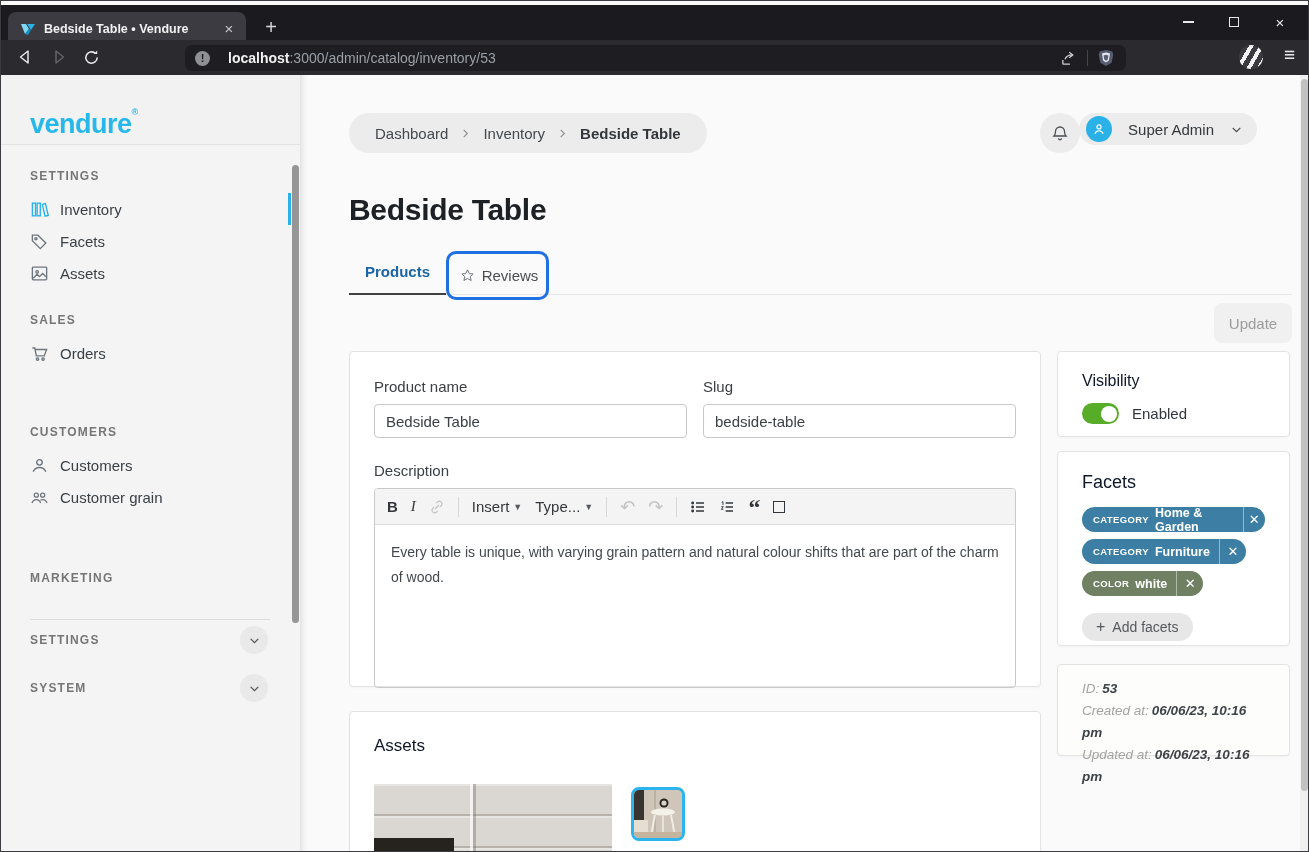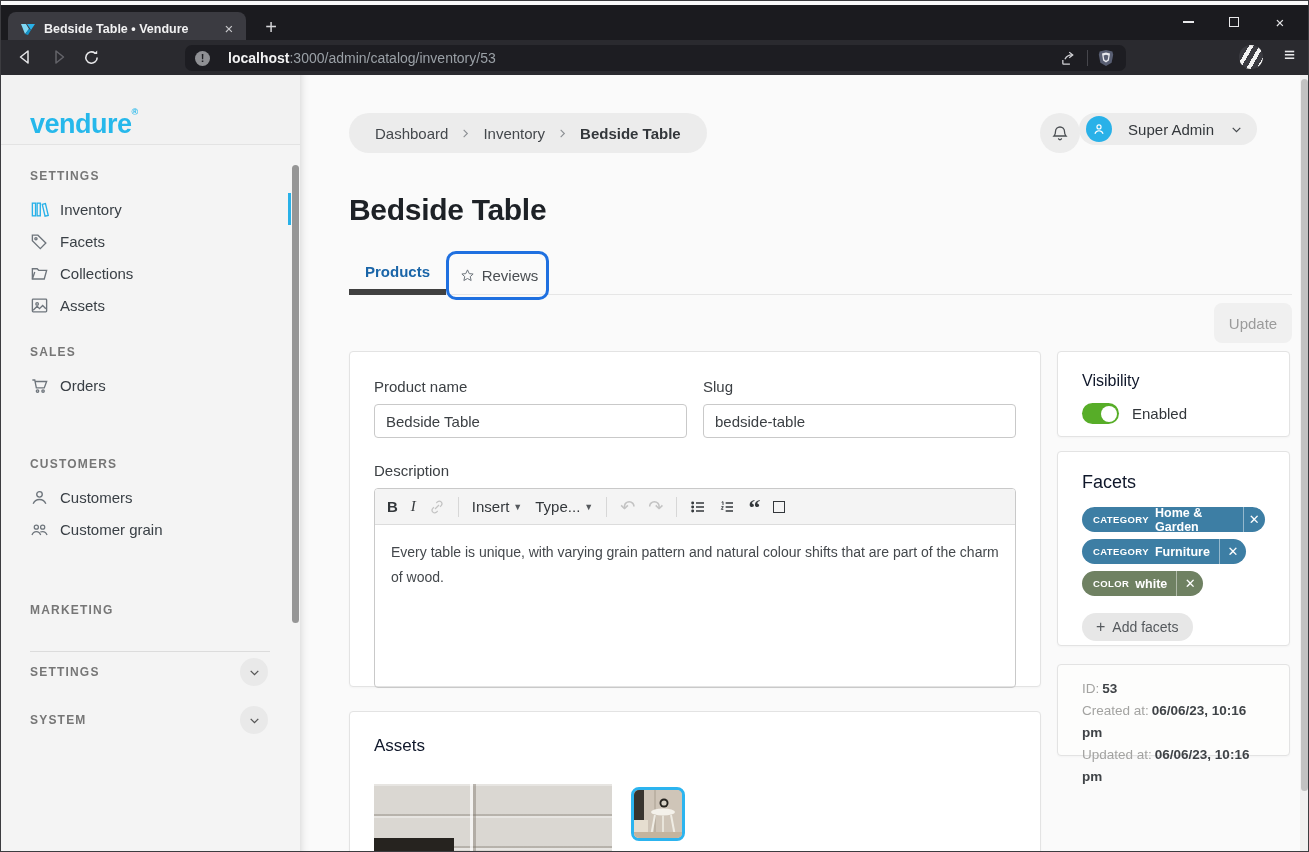--- a/index.html
+++ b/index.html
@@ -58,21 +58,21 @@
 
   .bell-btn { position:absolute; right:229px; top:38px; width:40px; height:40px; border-radius:50%; background:#ececec; border:none; display:flex; align-items:center; justify-content:center; color:#4a4e52; cursor:pointer; }
   .user-pill { position:absolute; right:52px; top:38px; height:32px; background:#ececec; border-radius:20px; display:flex; align-items:center; padding:0 14px 0 7px; gap:16px; cursor:pointer; }
   .user-avatar { width:26px; height:26px; border-radius:50%; background:#29b1e8; color:#fff; display:flex; align-items:center; justify-content:center; }
   .user-name { font-size:15px; color:#33373b; }
   .user-caret { color:#44484c; display:flex; }
 
   .page-title { position:absolute; left:49px; top:118px; font-size:30px; font-weight:bold; color:#1d2126; letter-spacing:-.3px; }
 
   .tabs-divider { position:absolute; left:49px; right:17px; top:219px; height:1px; background:#e6e6e6; }
-  .tab-products { position:absolute; left:49px; top:181px; width:97px; height:39px; text-align:center; font-size:15px; font-weight:bold; color:#1a65a8; line-height:32px; border-bottom:6px solid #404040; cursor:pointer; }
+  .tab-products { position:absolute; left:49px; top:181px; width:97px; height:39px; text-align:center; font-size:15px; font-weight:bold; color:#1a65a8; line-height:32px; border-bottom:2px solid #404040; cursor:pointer; }
   .tab-reviews { position:absolute; left:156px; top:181px; width:86px; height:38px; display:flex; align-items:center; justify-content:center; gap:7px; font-size:15px; color:#4a4e52; cursor:pointer; }
   .tab-reviews .star { color:#6e757c; display:flex; }
   .highlight-box { position:absolute; left:146px; top:176px; width:103px; height:49px; border:3px solid #1f70e0; border-radius:10px; pointer-events:none; }
 
   .update-btn { position:absolute; right:17px; top:228px; width:78px; height:40px; background:#f0f0f0; border:none; border-radius:8px; font-size:15px; color:#9b9b9b; font-family:inherit; }
 
   .card { position:absolute; background:#fff; border:1px solid #e3e3e3; border-radius:4px; box-shadow:0 1px 2px rgba(0,0,0,.03); }
   .form-card { left:49px; top:276px; width:692px; height:336px; padding:26px 24px; }
   .field-row { display:flex; gap:16px; }
   .field { width:314px; }
@@ -105,21 +105,21 @@
   .chip-blue { background:#3d7ea4; }
   .chip-olive { background:#6f8162; }
   .chip-group { font-size:9.5px; font-weight:bold; letter-spacing:.4px; }
   .chip-value { font-size:12.5px; font-weight:bold; margin-left:6px; }
   .chip-div { width:1px; height:25px; background:rgba(255,255,255,.45); margin-left:9px; }
   .chip-x { width:26px; text-align:center; font-size:13px; color:#fff; cursor:pointer; line-height:25px; }
   .add-facets { margin-top:17px; height:28px; border:none; border-radius:14px; background:#e7e7e7; color:#55595d; font-size:14px; font-family:inherit; padding:0 14px; display:flex; align-items:center; gap:7px; cursor:pointer; }
   .add-plus { font-size:16px; }
 
   .meta-card { left:757px; top:589px; width:233px; height:92px; padding:13px 24px; background:#fdfdfc; }
-  .meta-row { font-size:13.5px; line-height:22px; color:#a3a3a1; }
+  .meta-row { font-size:13.5px; line-height:22px; color:#a3a3a1;font-style:italic; }
   .meta-row b { color:#3f4347; font-weight:bold; margin-left:3px; }
 
   .assets-card { left:49px; top:636px; width:692px; height:280px; padding:24px; }
   .asset-large { position:absolute; left:24px; top:72px; width:238px; height:190px; background-color:#dad7d2;
      background-image:
        linear-gradient(90deg, transparent 0 96px, rgba(255,255,255,.7) 96px 99px, rgba(130,122,112,.45) 99px 102px, transparent 102px 100%),
        repeating-linear-gradient(180deg, rgba(255,255,255,.35) 0 2px, transparent 2px 30px, rgba(125,118,108,.38) 30px 32px);
   }
   .asset-dark { position:absolute; left:0; top:54px; width:80px; height:140px; background:#26231f; }
   .asset-thumb { position:absolute; left:281px; top:75px; width:54px; height:54px; border:3px solid #2cb4ef; border-radius:8px; overflow:hidden; background:#cfc5b8; cursor:pointer; }
@@ -212,29 +212,20 @@
     <span>Inventory</span>
   </div>
   <div class="nav-item">
     <span class="nav-ico">
       <svg width="19" height="19" viewBox="0 0 24 24" fill="none" stroke="currentColor" stroke-width="1.7">
           <path d="M3 11V4h7l10 10-7 7z"></path>
           <circle cx="7.5" cy="8.5" r="1.4"></circle>
         </svg>
     </span>
     <span>Facets</span>
-  </div>
-  <div class="nav-item">
-    <span class="nav-ico">
-      <svg width="19" height="19" viewBox="0 0 24 24" fill="none" stroke="currentColor" stroke-width="1.7">
-          <path d="M3 19V6h6l2 2h10l-3 11z"></path>
-          <path d="M3 19l3-9"></path>
-        </svg>
-    </span>
-    <span>Collections</span>
   </div>
   <div class="nav-item">
     <span class="nav-ico">
       <svg width="19" height="19" viewBox="0 0 24 24" fill="none" stroke="currentColor" stroke-width="1.7">
           <rect x="3" y="4" width="18" height="16" rx="1"></rect>
           <circle cx="9" cy="10" r="1.6"></circle>
           <path d="M4 18l5-5 3 3 4-4 4 4"></path>
         </svg>
     </span>
     <span>Assets</span>

